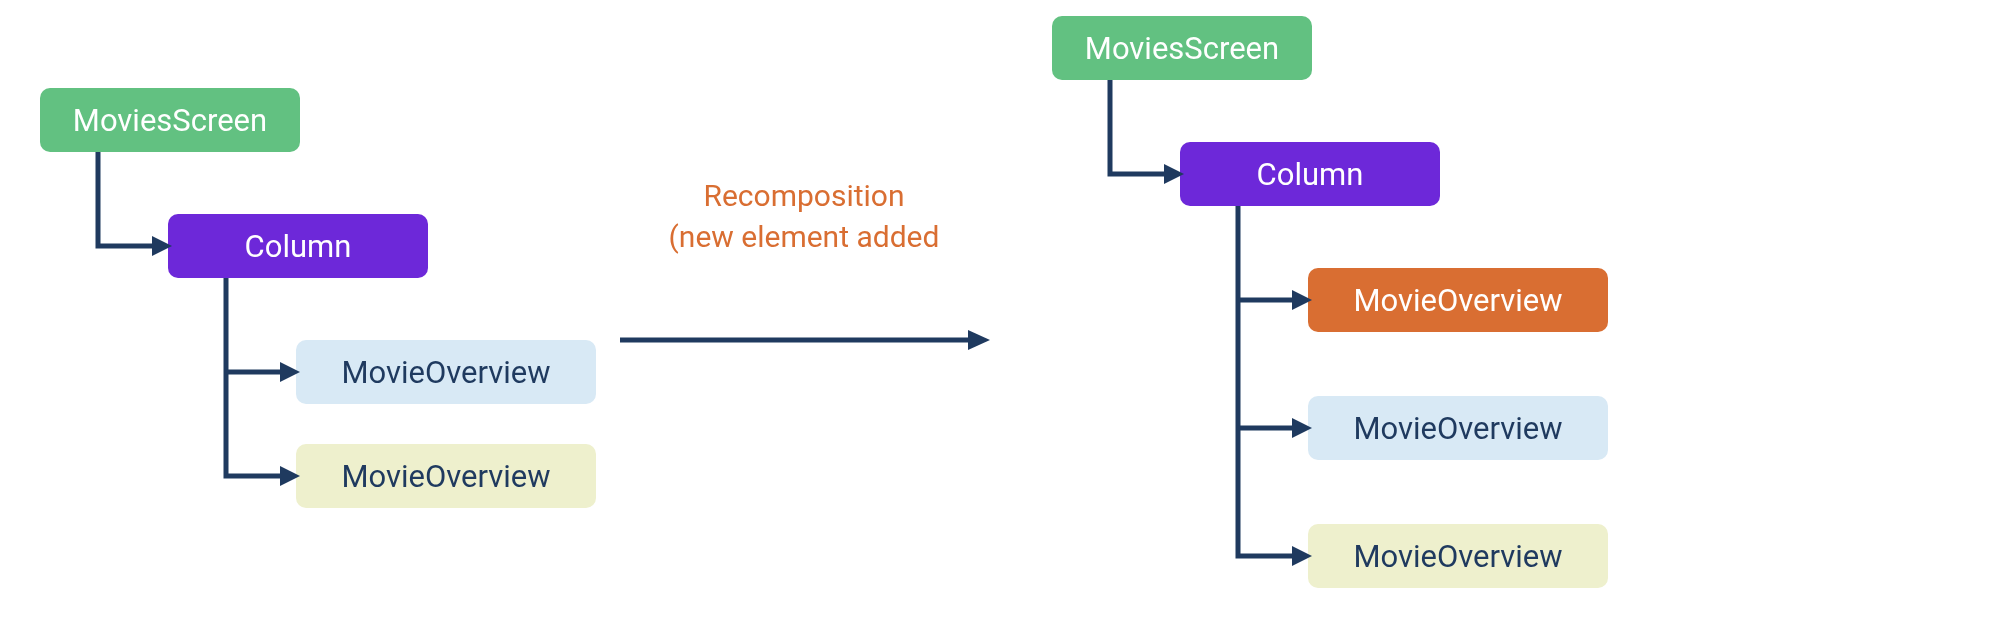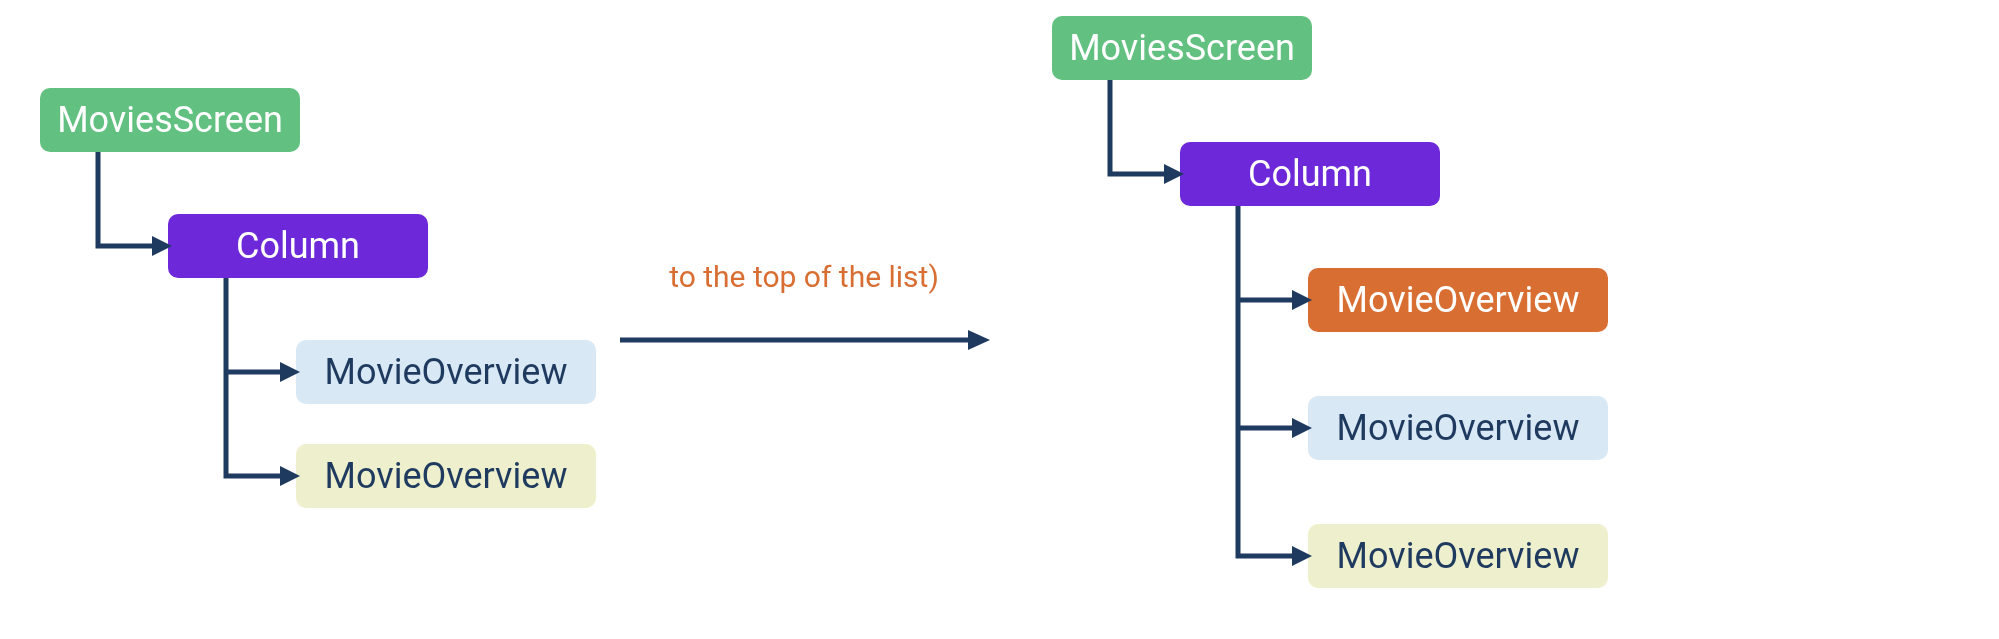--- a/index.html
+++ b/index.html
@@ -10,21 +10,21 @@
     height: 639px;
     position: relative;
     overflow: hidden;
   }
   .node {
     position: absolute;
     border-radius: 10px;
     display: flex;
     align-items: center;
     justify-content: center;
-    font-size: 36px;
+    font-size: 31px;
     font-weight: 400;
     padding: 0 28px;
     height: 64px;
     white-space: nowrap;
   }
   .green { background: #62c181; color: #ffffff; }
   .blue  { background: #6d28d9; color: #ffffff; }
   .lightblue { background: #d8e9f5; color: #1f3a5f; }
   .lightyellow { background: #eef0cd; color: #1f3a5f; }
   .orange { background: #d96e32; color: #ffffff; }
@@ -60,23 +60,22 @@
 </svg>
 
 <svg class="connector" style="left:0; top:0;" width="500" height="600">
   <path class="stroke" d="M 226 278 L 226 476 L 280 476"></path>
   <polygon class="arrowhead" points="280,466 300,476 280,486"></polygon>
   <path class="stroke" d="M 226 372 L 280 372"></path>
   <polygon class="arrowhead" points="280,362 300,372 280,382"></polygon>
 </svg>
 
 <div class="caption" style="left:624px; top:176px; width:360px;">
-  <br>
-  <br>
-  <span>to the top of the list)</span>
+  <span>Recomposition</span><br>
+  <span>(new element added</span><br>
 </div>
 
 <svg class="connector" style="left:620px; top:320px;" width="400" height="40">
   <line class="stroke" x1="0" y1="20" x2="348" y2="20"></line>
   <polygon class="arrowhead" points="348,10 370,20 348,30"></polygon>
 </svg>
 
 <div class="node green" style="left:1052px; top:16px; width:260px;">MoviesScreen</div>
 
 <div class="node blue" style="left:1180px; top:142px; width:260px;">Column</div>

